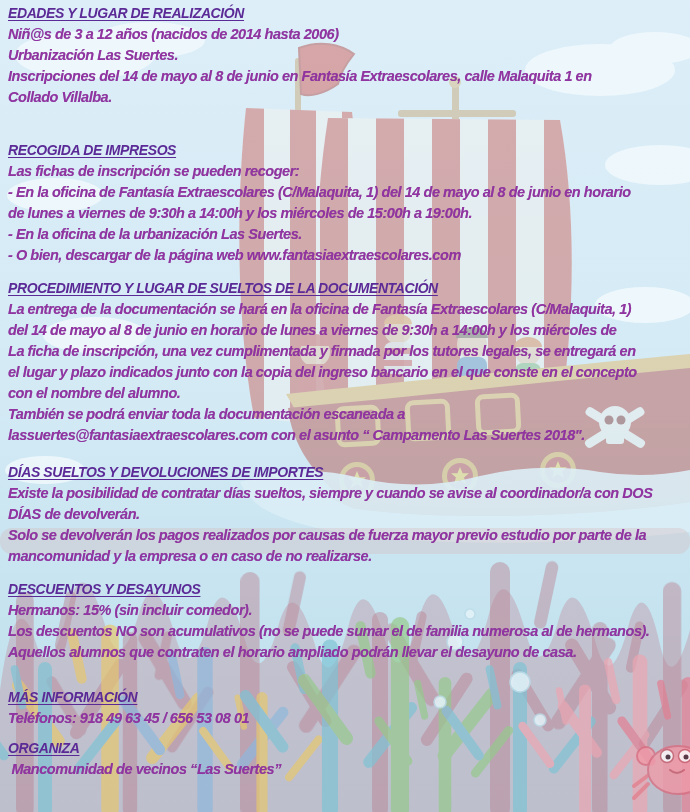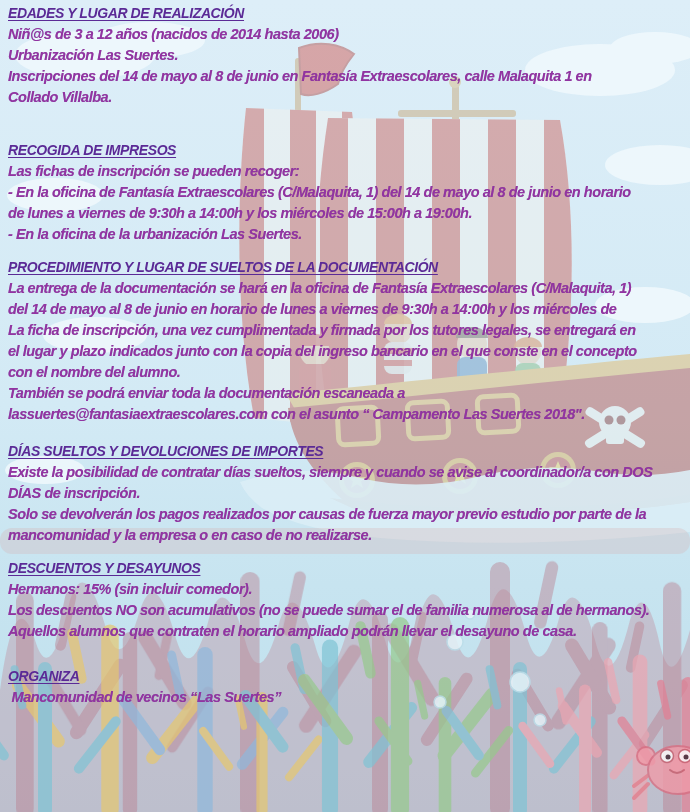--- a/index.html
+++ b/index.html
@@ -231,41 +231,46 @@
       <p class="line">Urbanización Las Suertes.</p>
       <p class="line">Inscripciones del 14 de mayo al 8 de junio en Fantasía Extraescolares, calle Malaquita 1 en</p>
       <p class="line">Collado Villalba.</p>
     </section>
     <section>
       <h2 class="heading">RECOGIDA DE IMPRESOS</h2>
       <p class="line">Las fichas de inscripción se pueden recoger:</p>
       <p class="line">- En la oficina de Fantasía Extraescolares (C/Malaquita, 1) del 14 de mayo al 8 de junio en horario</p>
       <p class="line">de lunes a viernes de 9:30h a 14:00h y los miércoles de 15:00h a 19:00h.</p>
       <p class="line">- En la oficina de la urbanización Las Suertes.</p>
+      <p class="line">- O bien, descargar de la página web www.fantasiaextraescolares.com</p>
     </section>
     <section>
       <h2 class="heading">PROCEDIMIENTO Y LUGAR DE SUELTOS DE LA DOCUMENTACIÓN</h2>
       <p class="line">La entrega de la documentación se hará en la oficina de Fantasía Extraescolares (C/Malaquita, 1)</p>
       <p class="line">del 14 de mayo al 8 de junio en horario de lunes a viernes de 9:30h a 14:00h y los miércoles de</p>
       <p class="line">La ficha de inscripción, una vez cumplimentada y firmada por los tutores legales, se entregará en</p>
       <p class="line">el lugar y plazo indicados junto con la copia del ingreso bancario en el que conste en el concepto</p>
       <p class="line">con el nombre del alumno.</p>
       <p class="line">También se podrá enviar toda la documentación escaneada a</p>
       <p class="line">lassuertes@fantasiaextraescolares.com con el asunto “ Campamento Las Suertes 2018".</p>
     </section>
     <section>
       <h2 class="heading">DÍAS SUELTOS Y DEVOLUCIONES DE IMPORTES</h2>
       <p class="line">Existe la posibilidad de contratar días sueltos, siempre y cuando se avise al coordinador/a con DOS</p>
-      <p class="line">DÍAS de inscripción.</p>
+      <p class="line">DÍAS de devolverán.</p>
       <p class="line">Solo se devolverán los pagos realizados por causas de fuerza mayor previo estudio por parte de la</p>
       <p class="line">mancomunidad y la empresa o en caso de no realizarse.</p>
     </section>
     <section>
       <h2 class="heading">DESCUENTOS Y DESAYUNOS</h2>
       <p class="line">Hermanos: 15% (sin incluir comedor).</p>
       <p class="line">Los descuentos NO son acumulativos (no se puede sumar el de familia numerosa al de hermanos).</p>
       <p class="line">Aquellos alumnos que contraten el horario ampliado podrán llevar el desayuno de casa.</p>
     </section>
     <section>
+      <h2 class="heading">MÁS INFORMACIÓN</h2>
+      <p class="line">Teléfonos: 918 49 63 45 / 656 53 08 01</p>
+    </section>
+    <section>
       <h2 class="heading">ORGANIZA</h2>
       <p class="line"> Mancomunidad de vecinos “Las Suertes”</p>
     </section>
   </main>
 
 </body></html>

